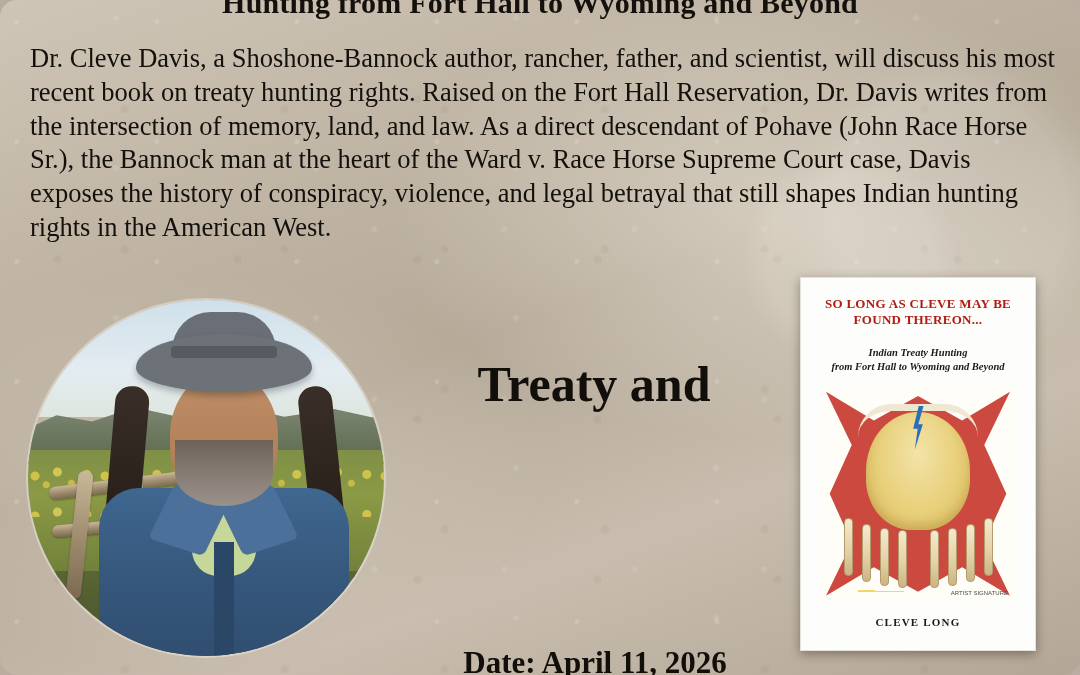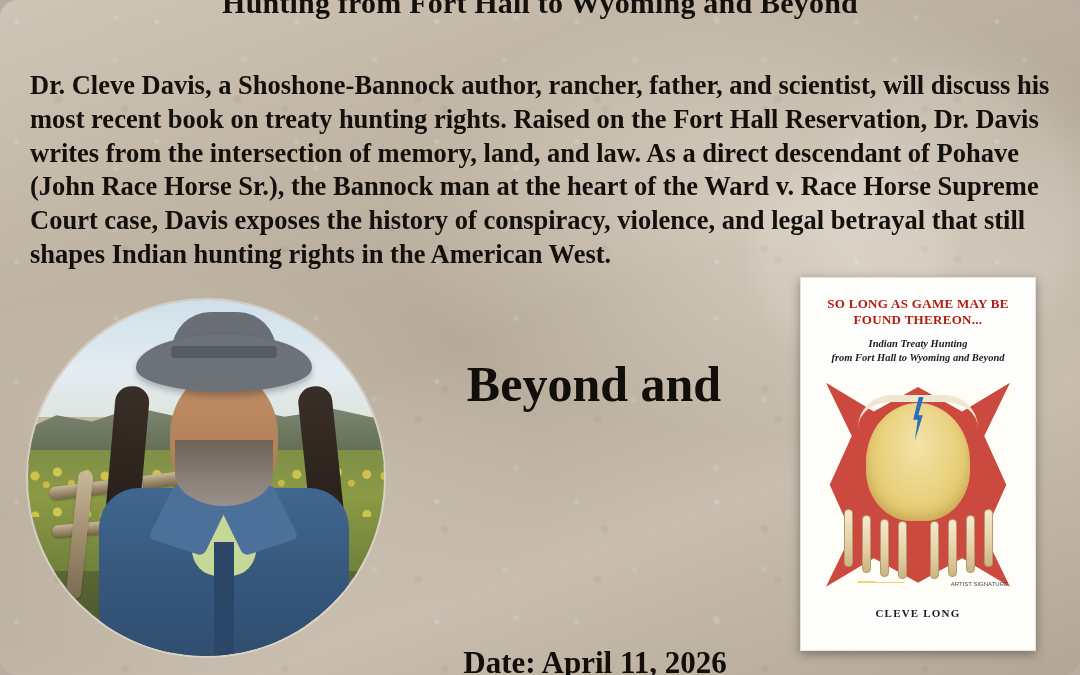--- a/index.html
+++ b/index.html
@@ -74,22 +74,21 @@
 
   .body-copy {
     position: absolute;
     top: 42px;
     left: 30px;
     width: 1026px;
     font-size: 26.5px;
     line-height: 1.275;
     color: #14100c;
     text-align: left;
-    font-weight: 700;
-    margin-top: 27px;
+    font-weight: 400;
   }
 
   .portrait {
     position: absolute;
     left: 28px;
     top: 300px;
     width: 356px;
     height: 356px;
     border-radius: 50%;
     overflow: hidden;
@@ -238,21 +237,21 @@
   .book-title {
     margin: 18px 14px 0 14px;
     text-align: center;
     color: #b01c12;
     font-weight: bold;
     font-size: 13px;
     line-height: 1.25;
     letter-spacing: 0.3px;
   }
   .book-sub {
-    margin: 8px 16px 0 16px;
+    margin: 17px 16px 0 16px;
     text-align: center;
     color: #1a1a1a;
     font-style: italic;
     font-weight: bold;
     font-size: 10.5px;
     line-height: 1.35;
   }
   .book-art {
     position: relative;
     margin: 12px auto 0 auto;
@@ -362,27 +361,27 @@
       <div class="collar-r"></div>
       <div class="face"></div>
       <div class="beard"></div>
       <div class="hat-crown"></div>
       <div class="hat"></div>
       <div class="hat-band"></div>
     </div>
   </div>
 
   <div class="program-title">
-    <div>Beyond and</div>
+    <div>Treaty and</div>
   </div>
 
   <div class="date-line">Date: April 11, 2026</div>
 
   <div class="book">
-    <div class="book-title">SO LONG AS GAME MAY BE FOUND THEREON...</div>
+    <div class="book-title">SO LONG AS CLEVE MAY BE FOUND THEREON...</div>
     <div class="book-sub">
       <div>Indian Treaty Hunting</div>
       <div>from Fort Hall to Wyoming and Beyond</div>
     </div>
     <div class="book-art">
       <div class="cross"></div>
       <div class="rays"></div>
       <div class="bonnet"></div>
       <div class="horns"></div>
       <div class="bolt"></div>

